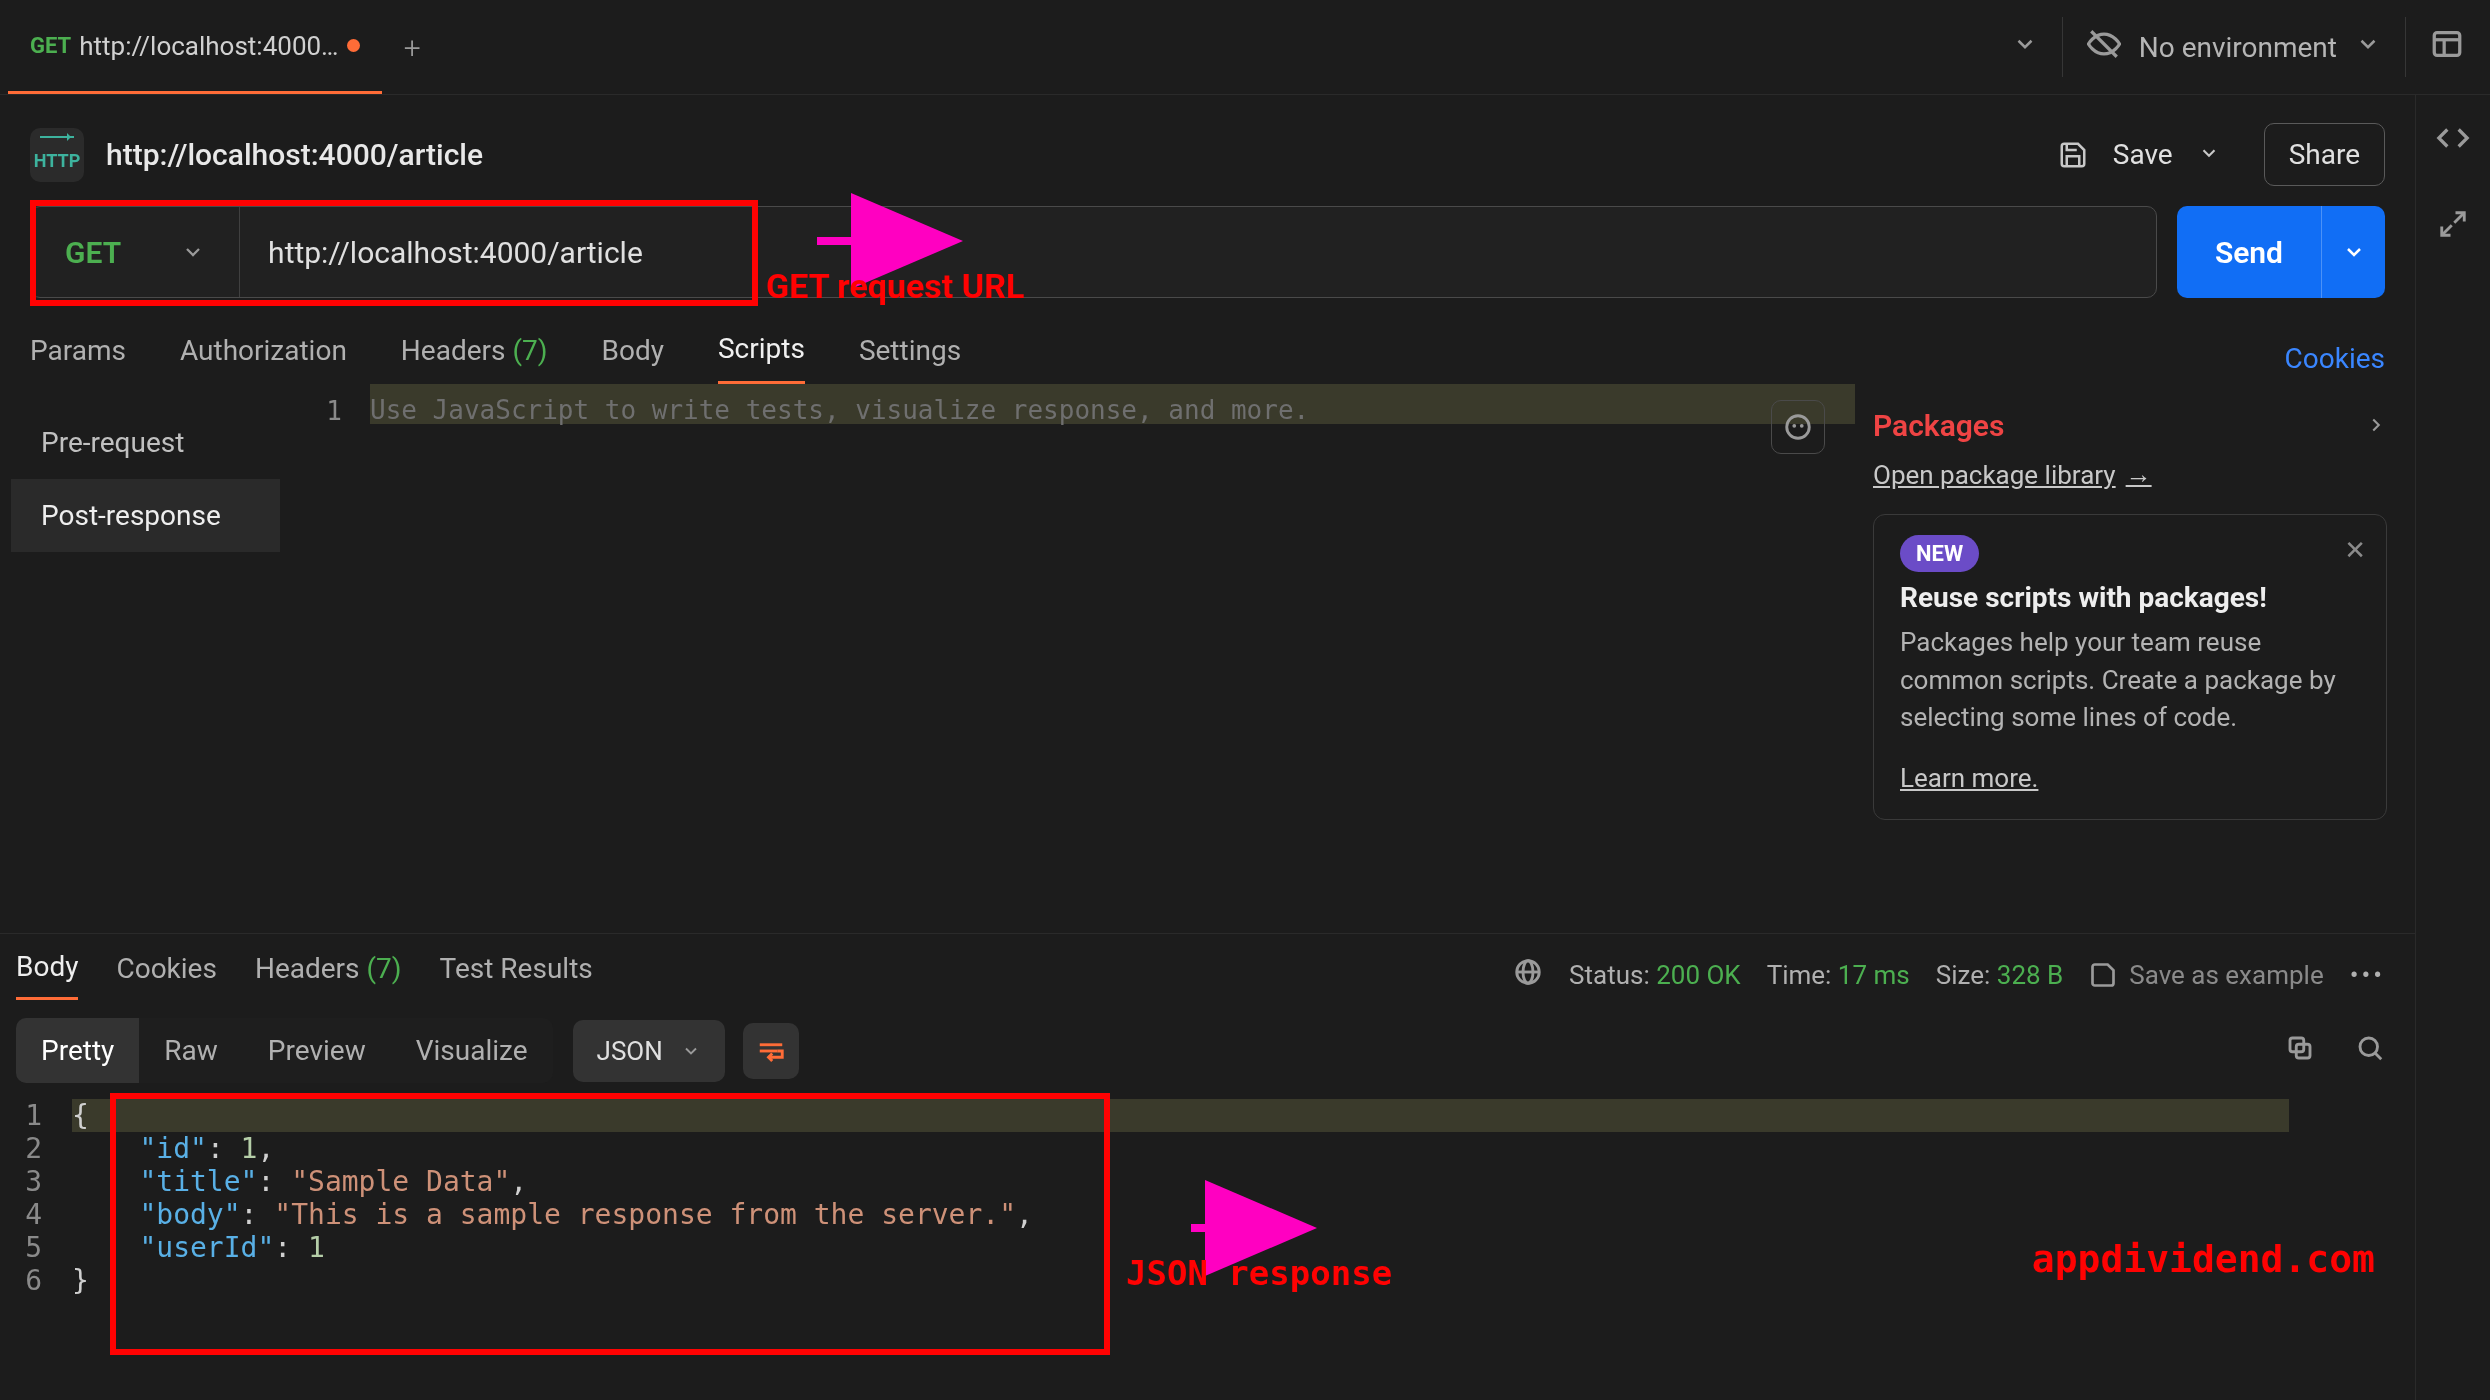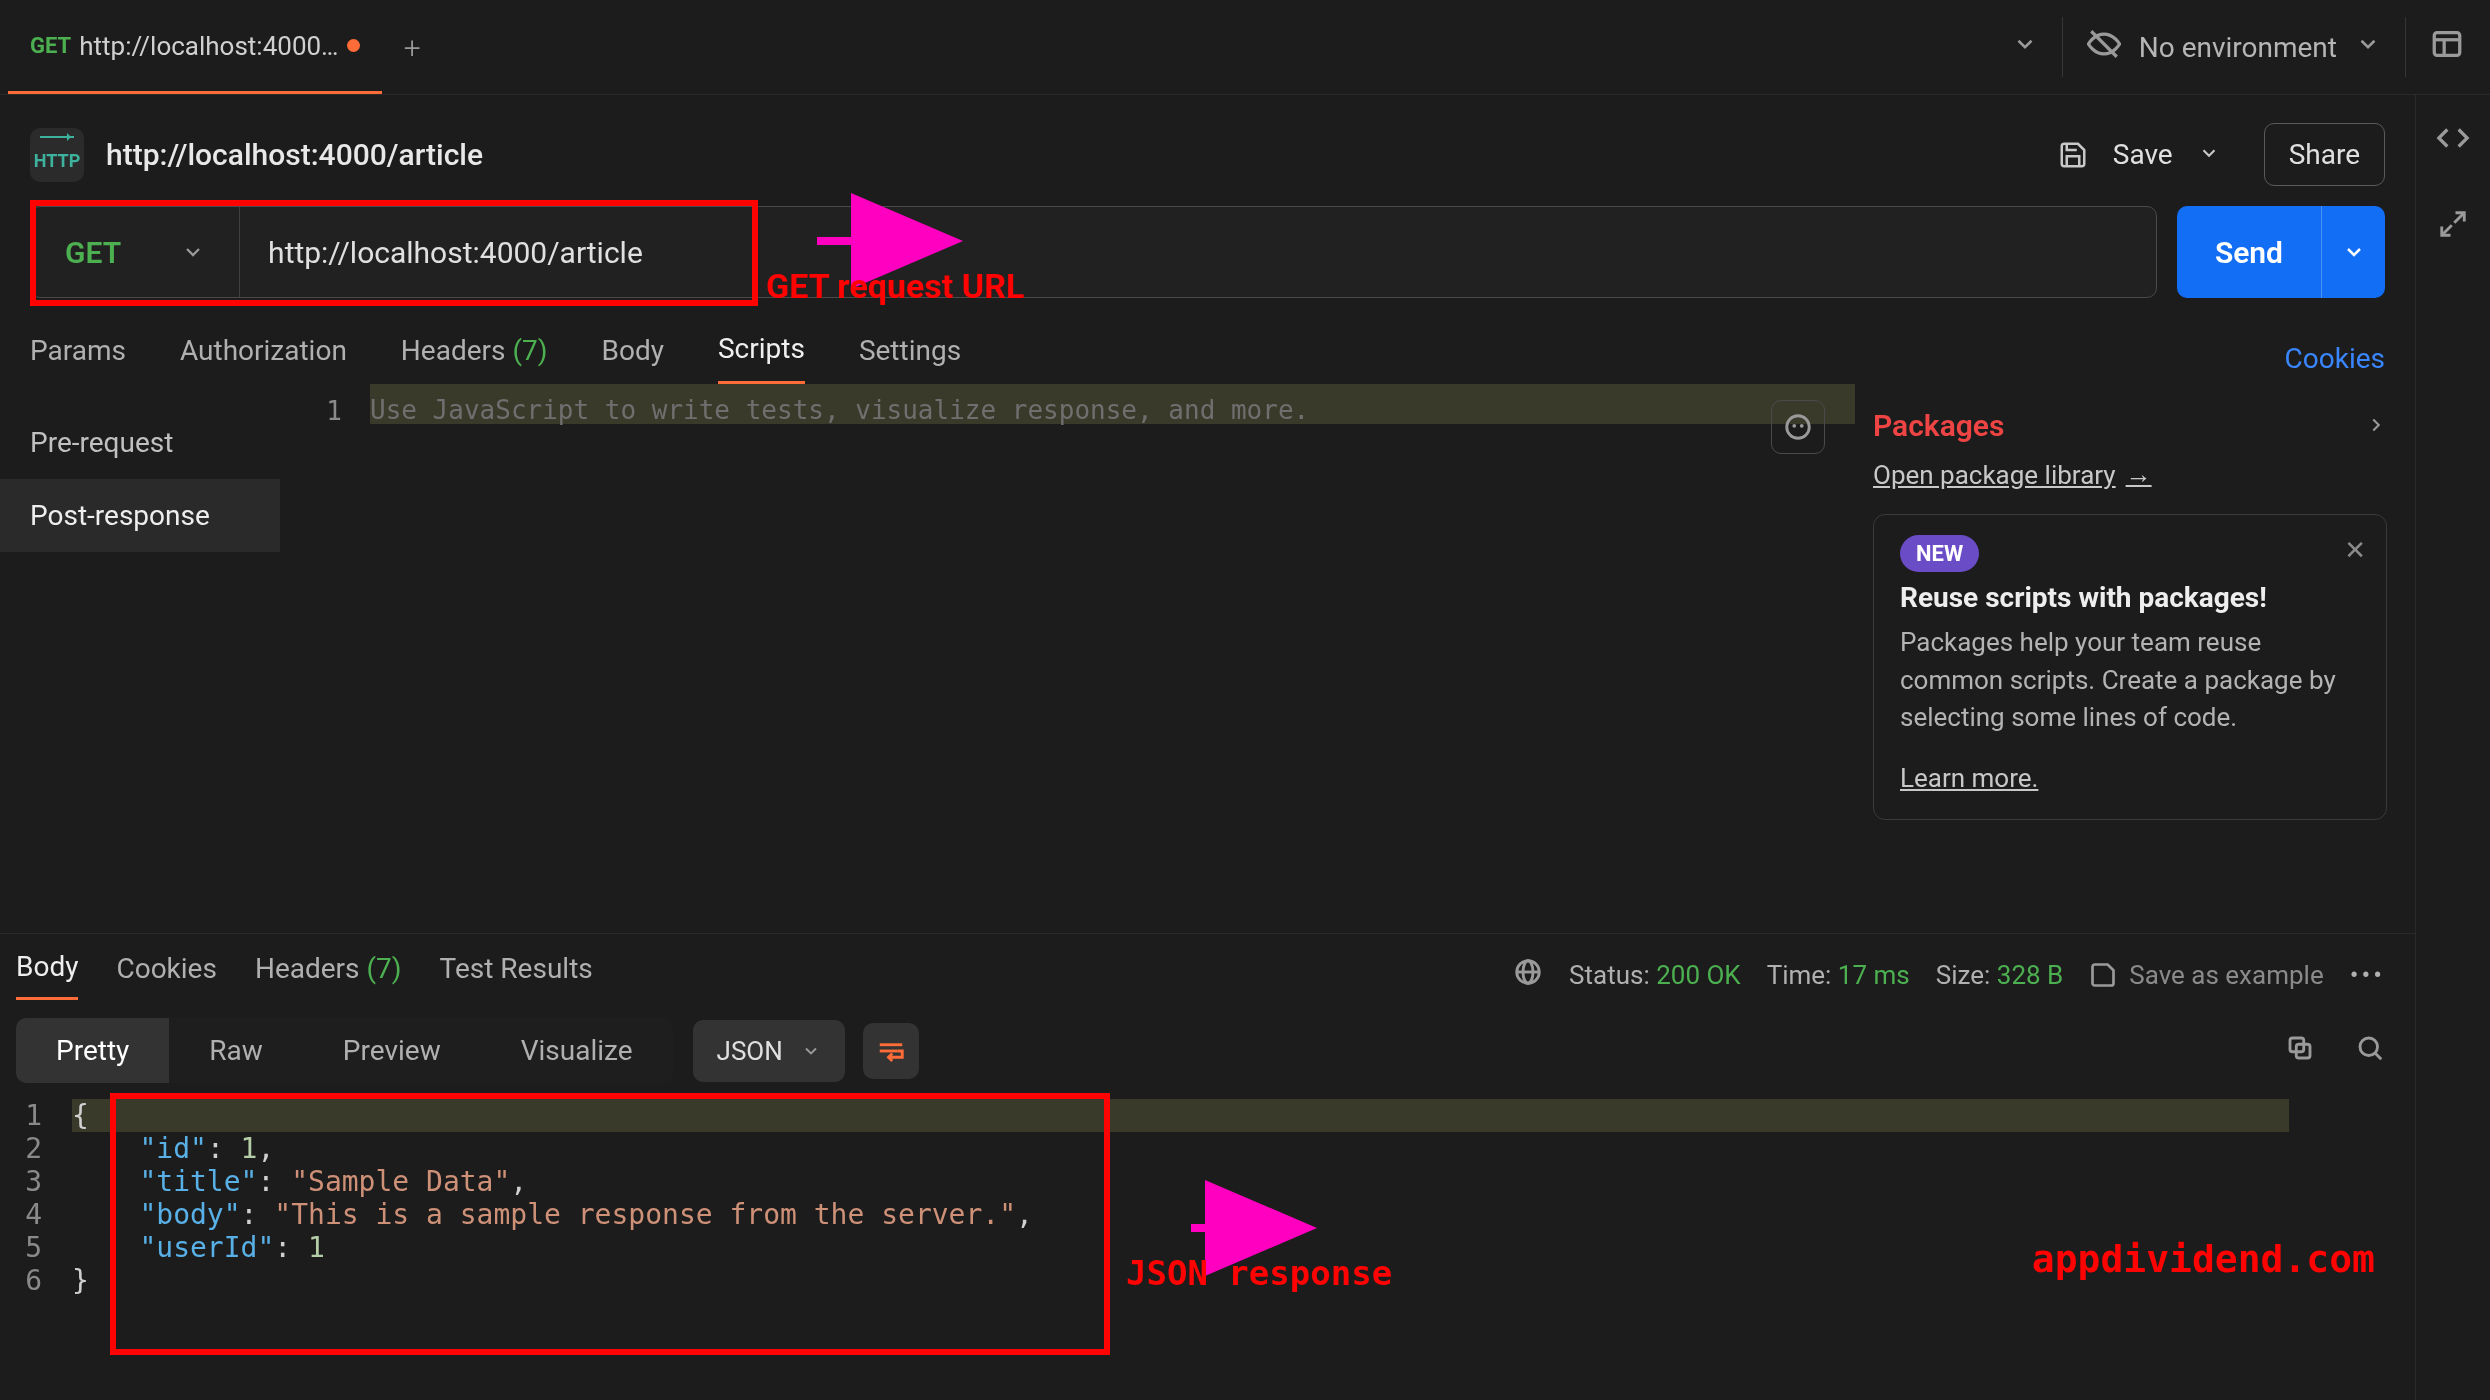--- a/index.html
+++ b/index.html
@@ -78,21 +78,21 @@
 
   
   .req-tabs { display:flex; align-items:center; padding: 18px 30px 0 30px; gap: 54px; border-bottom: 0; }
   .req-tab { color:#b0b0b0; font-size:28px; padding-bottom: 16px; }
   .req-tab.active { color:#f0f0f0; border-bottom:3px solid #ff6c37; }
   .req-tab .count { color:#4caf50; }
   .cookies-link { margin-left:auto; color:#3a86ff; font-size:28px; }
 
   
   .scripts-wrap { display:flex; flex:0 0 auto; height: 550px; border-bottom:1px solid #2a2a2a; }
-  .scripts-side { width: 280px; background:#1c1c1c; padding-top: 22px; }
+  .scripts-side { width: 280px; background:#1c1c1c; padding-top: 22px; padding-left: 11px; }
   .scripts-side .s-item { padding: 20px 30px; color:#c0c0c0; font-size:28px; }
   .scripts-side .s-item.active { background:#2a2a2a; color:#eee; }
   .editor-col { flex:1; display:flex; flex-direction:column; padding-left: 0; position:relative; }
   .editor-line { display:flex; }
   .gutter { width: 90px; padding: 12px 28px 0 0; text-align:right; color:#8a8a8a; font-family: ui-monospace, Menlo, monospace; font-size:26px; }
   .editor-pl { flex:1; padding: 12px 14px 0 0; color:#6f6f6f; font-family: ui-monospace, Menlo, monospace; font-size:26px; background:#3a3a2b; height:40px; display:flex; align-items:center; }
   .ai-btn { position:absolute; top: 16px; right: 30px; width:54px; height:54px; border:1.5px solid #4a4a4a; border-radius:10px; display:flex; align-items:center; justify-content:center; }
 
   .packages-panel { width: 560px; padding: 24px 28px 0 18px; }
   .packages-header { display:flex; align-items:flex-start; justify-content:space-between; font-size:30px; color:#ef4444; font-weight:600; }
@@ -108,21 +108,21 @@
   .res-tabs-row { display:flex; align-items:center; padding: 16px 30px 0 16px; gap: 38px; }
   .res-tab { color:#b0b0b0; font-size:28px; padding-bottom:14px; }
   .res-tab.active { color:#eee; border-bottom:3px solid #ff6c37; }
   .res-right { margin-left:auto; display:flex; align-items:center; gap: 26px; color:#b0b0b0; font-size:26px; }
   .green { color:#4caf50; }
   .save-example { display:flex; align-items:center; gap:12px; color:#8a8a8a; }
 
   
   .res-controls { display:flex; align-items:center; padding: 18px 30px 10px 16px; gap: 0; }
   .pill-group { display:flex; background:#1e1e1e; border-radius:10px; overflow:hidden; }
-  .pill { padding: 16px 40px; color:#b0b0b0; font-size:28px; }
+  .pill { padding: 16px 25px; color:#b0b0b0; font-size:28px; }
   .pill.active { background:#333; color:#fff; }
   .json-select { margin-left: 20px; display:flex; align-items:center; gap:18px; background:#333; color:#e0e0e0; padding:16px 24px; border-radius:10px; font-size:26px; }
   .wrap-btn { margin-left: 18px; width:56px; height:56px; background:#333; border-radius:10px; display:flex; align-items:center; justify-content:center; }
   .res-controls-right { margin-left:auto; display:flex; gap: 40px; }
 
   
   .res-body { position:relative; padding: 6px 0 0 16px; font-family: ui-monospace, Menlo, monospace; font-size:28px; }
   .code-line { display:flex; }
   .ln { width: 56px; text-align:right; padding-right: 30px; color:#8a8a8a; }
   .code { white-space: pre; }

